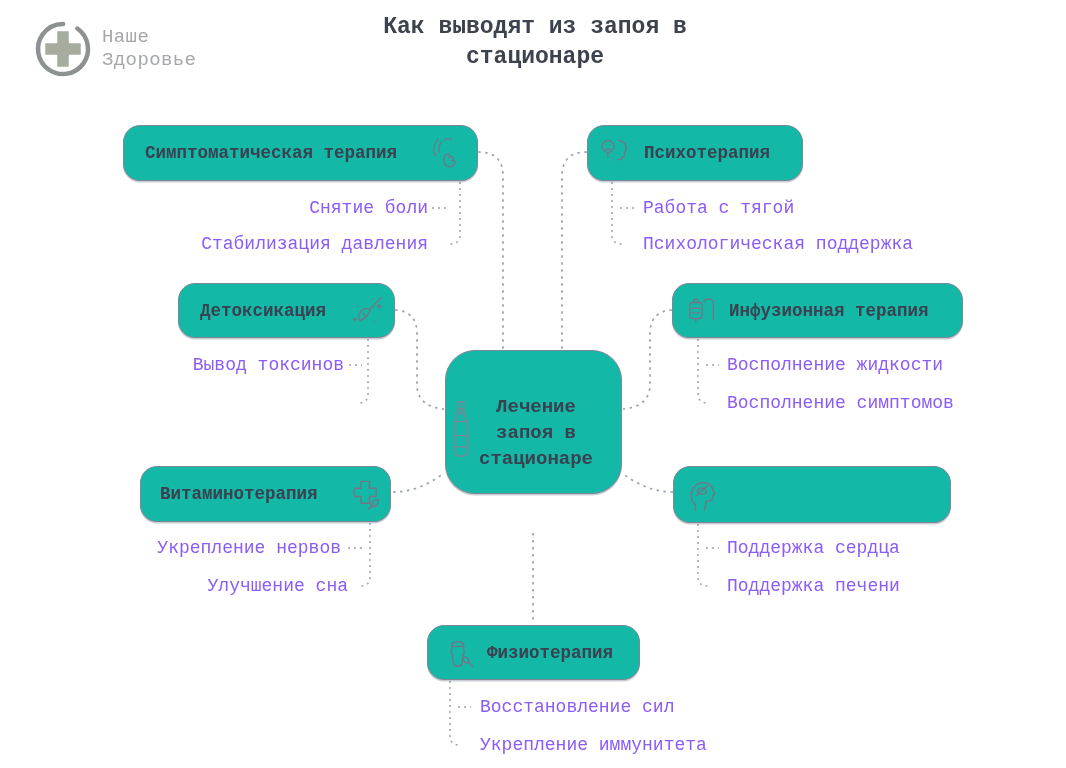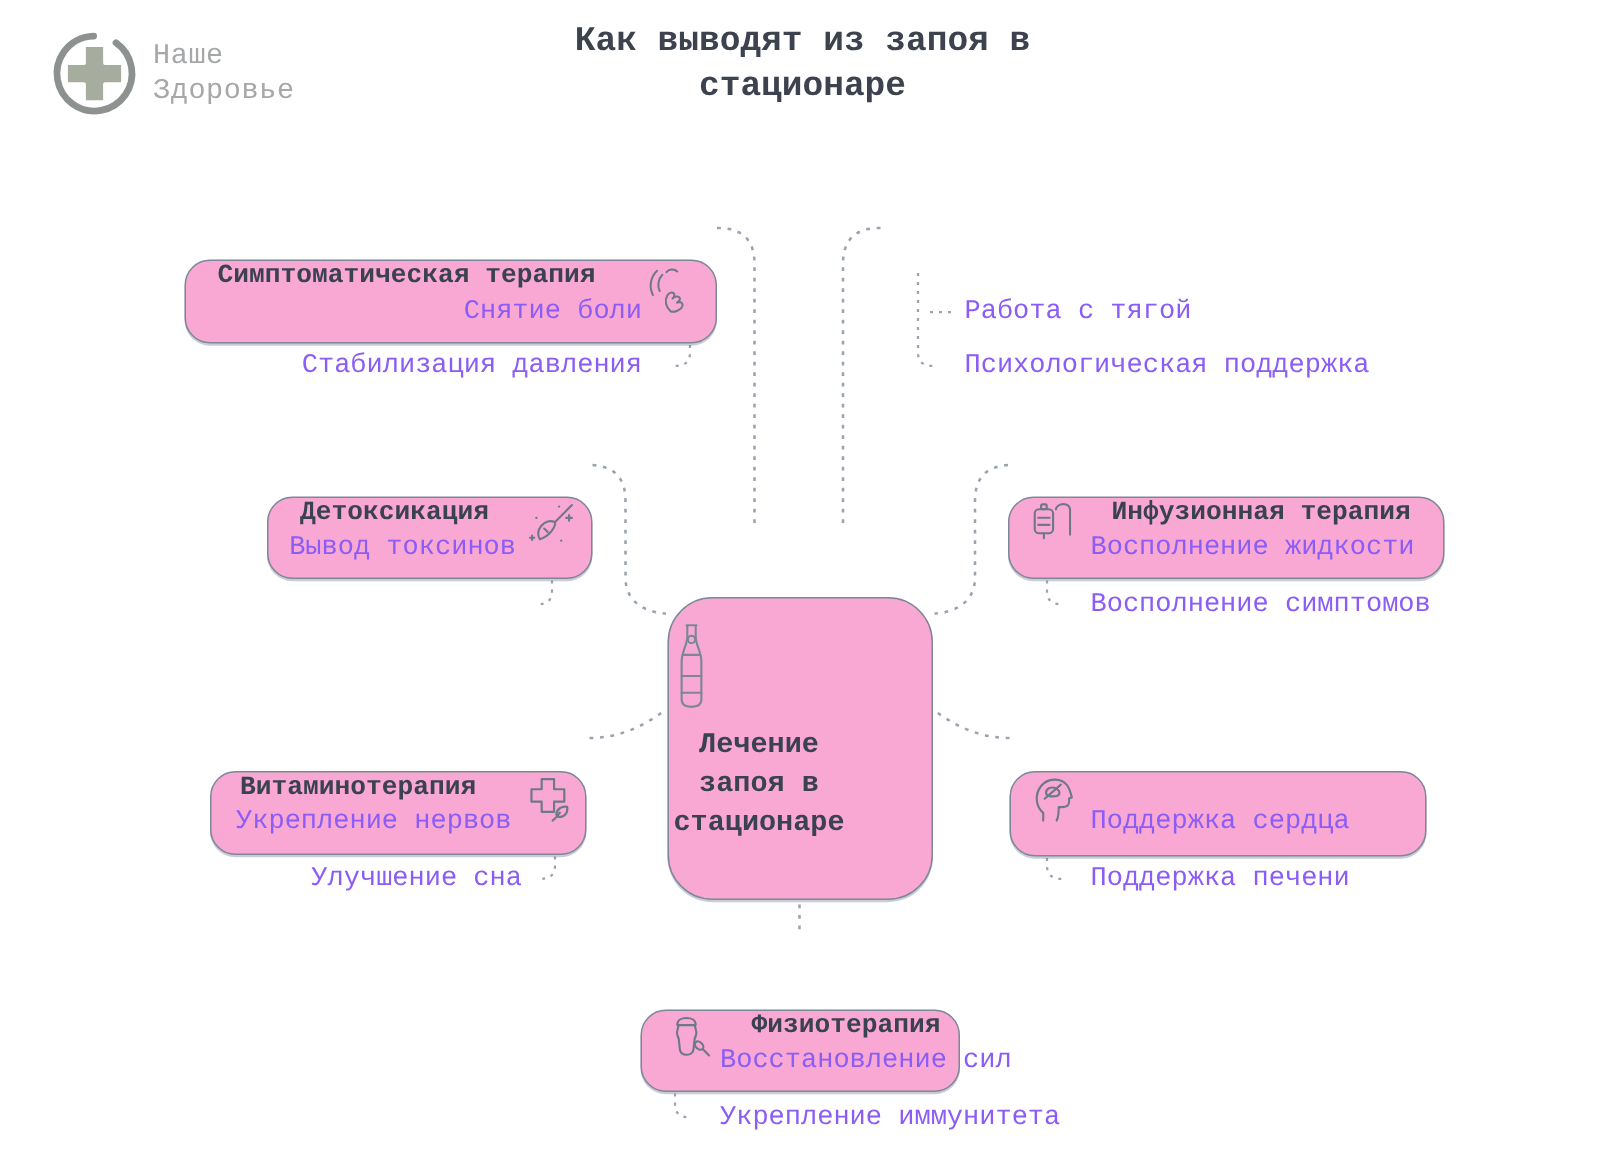--- a/index.html
+++ b/index.html
@@ -11,36 +11,36 @@
 
   
   .logo{position:absolute;left:34px;top:20px;display:flex;align-items:center;gap:10px;}
   .logo-text{font-size:19px;line-height:23px;color:#a5a7a9;letter-spacing:.4px;}
 
   
   .title{position:absolute;left:363px;top:12px;width:344px;margin:0;text-align:center;
          font-size:23px;line-height:30px;font-weight:700;color:#3d434e;}
 
   
-  .node{position:absolute;box-sizing:border-box;background:#f9a8d4;border:1.5px solid #7e8798;
-        border-radius:17px;display:flex;
-        box-shadow:0 1.5px 0 rgba(100,110,135,.35);margin-top:48px;}
+  .node{position:absolute;box-sizing:border-box;background:#14b8a6;border:1.5px solid #7e8798;
+        border-radius:17px;display:flex;align-items:center;
+        box-shadow:0 1.5px 0 rgba(100,110,135,.35);}
   .nlabel{font-size:17.5px;font-weight:700;color:#3a4150;white-space:nowrap;}
   .nicon{flex:0 0 auto;}
 
   .b-sympt  {left:123px;top:125px;width:355px;height:56px;justify-content:space-between;padding:0 12px 0 21px;}
   .b-psycho {left:587px;top:125px;width:216px;height:56px;gap:11px;padding:0 0 0 11px;}
   .b-detox  {left:178px;top:283px;width:217px;height:55px;justify-content:space-between;padding:0 8px 0 21px;}
-  .b-infus  {left:672px;top:283px;width:291px;height:55px;gap:22px;padding:0 0 0 14px;}
+  .b-infus  {left:672px;top:283px;width:291px;height:55px;gap:10px;padding:0 0 0 14px;}
   .b-vitamin{left:140px;top:466px;width:251px;height:56px;justify-content:space-between;padding:0 7px 0 19px;}
   .b-organs {left:673px;top:466px;width:278px;height:57px;gap:9px;padding:0 0 0 13px;}
-  .b-physio {left:427px;top:625px;width:213px;height:55px;gap:24px;padding:0 0 0 15px;}
+  .b-physio {left:427px;top:625px;width:213px;height:55px;gap:10px;padding:0 0 0 15px;}
 
-  .central{left:445px;top:350px;width:177px;height:202px;border-radius:30px;
-           flex-direction:column;justify-content:flex-start;padding-top:15px;}
+  .central{left:445px;top:350px;width:177px;height:144px;border-radius:30px;
+           flex-direction:row;justify-content:flex-start;padding-top:15px;}
   .central-label{width:120px;margin-top:7px;text-align:center;font-size:19px;line-height:26px;
                  font-weight:700;color:#3a4150;}
 
   
   .sub{position:absolute;height:21px;line-height:21px;font-size:18px;color:#8b5cf6;white-space:nowrap;}
   .sub.r{text-align:right;}
 </style>
 </head>
 <body>
 
@@ -100,20 +100,31 @@
   <div class="node b-sympt">
     <span class="nlabel">Симптоматическая терапия</span>
     <svg class="nicon" width="36" height="40" viewBox="0 0 40 42" fill="none" stroke="#6e7888" stroke-width="1.5" stroke-linecap="round" stroke-linejoin="round">
       <path d="M7,24 C4,18 5,11 10,6"></path>
       <path d="M12,21 C10,17 11,12 14,9"></path>
       <path d="M17,7 C19,4.5 23,4.5 25,6.5"></path>
       <path d="M20,36 C16.5,33 15.5,28 17.5,24.5 C18.6,22.6 20.8,21.4 22.3,22.6 C23.5,23.6 22.8,25.4 21.5,26.6 C23.2,25 25.8,24.4 26.8,26 C27.6,27.3 26.2,28.8 24.8,29.6 C26.4,28.9 28.6,29.3 28.9,31 C29.2,32.8 27.4,34.6 24.6,35.8 C23,36.5 21.4,36.6 20,36 Z"></path>
     </svg>
   </div>
 
+  <div class="node b-psycho">
+    <svg class="nicon" width="34" height="32" viewBox="0 0 36 34" fill="none" stroke="#6e7888" stroke-width="1.5" stroke-linecap="round" stroke-linejoin="round">
+      <circle cx="9.5" cy="10" r="6.3"></circle>
+      <circle cx="7.3" cy="8.6" r="0.6" fill="#6e7888" stroke="none"></circle>
+      <circle cx="11.7" cy="8.6" r="0.6" fill="#6e7888" stroke="none"></circle>
+      <path d="M7,12.2 C8.5,13.8 10.5,13.8 12,12.2"></path>
+      <path d="M9.5,16.5 L9.5,21"></path>
+      <path d="M21,3.5 C27,4.5 30.5,9.5 28.5,14.5 C27.8,16.3 26.6,17.4 26.8,19.3 L27,21 L24.4,21.2 C24.5,23.5 22.5,24.6 19.8,23.8"></path>
+    </svg>
+    <span class="nlabel">Психотерапия</span>
+  </div>
 
   <div class="node b-detox">
     <span class="nlabel">Детоксикация</span>
     <svg class="nicon" width="36" height="36" viewBox="0 0 38 38" fill="none" stroke="#6e7888" stroke-width="1.5" stroke-linecap="round" stroke-linejoin="round">
       <path d="M33,5 L21,17"></path>
       <path d="M21,17 C18,15.5 14,16.5 11.5,19.5 C9,22.5 8.5,26.5 10.5,29 C13.5,28 16.5,26 18.5,23.5 C20.5,21 21.8,19 21,17 Z"></path>
       <path d="M13.5,21.5 L16,24"></path>
       <path d="M31,12 V16"></path>
         <path d="M29,14 H33"></path>
       <path d="M5,26.5 V29.5"></path>

